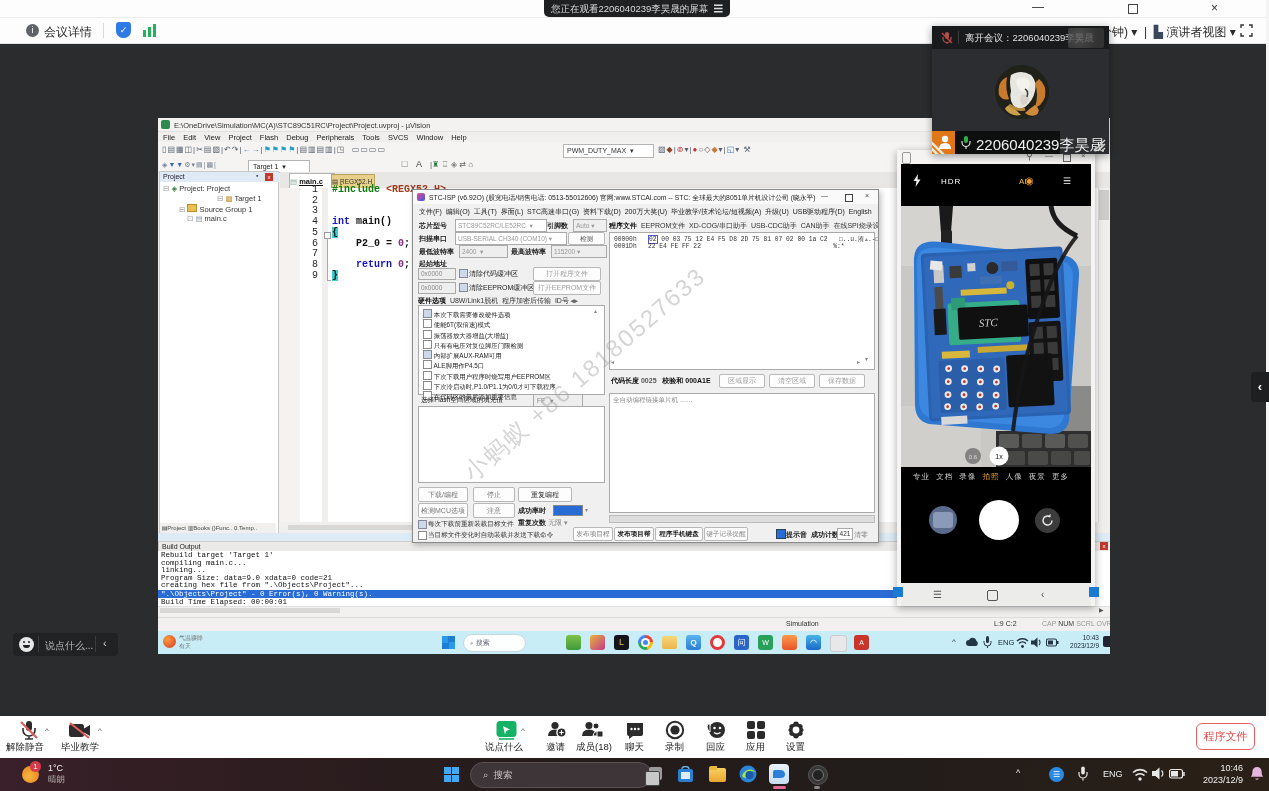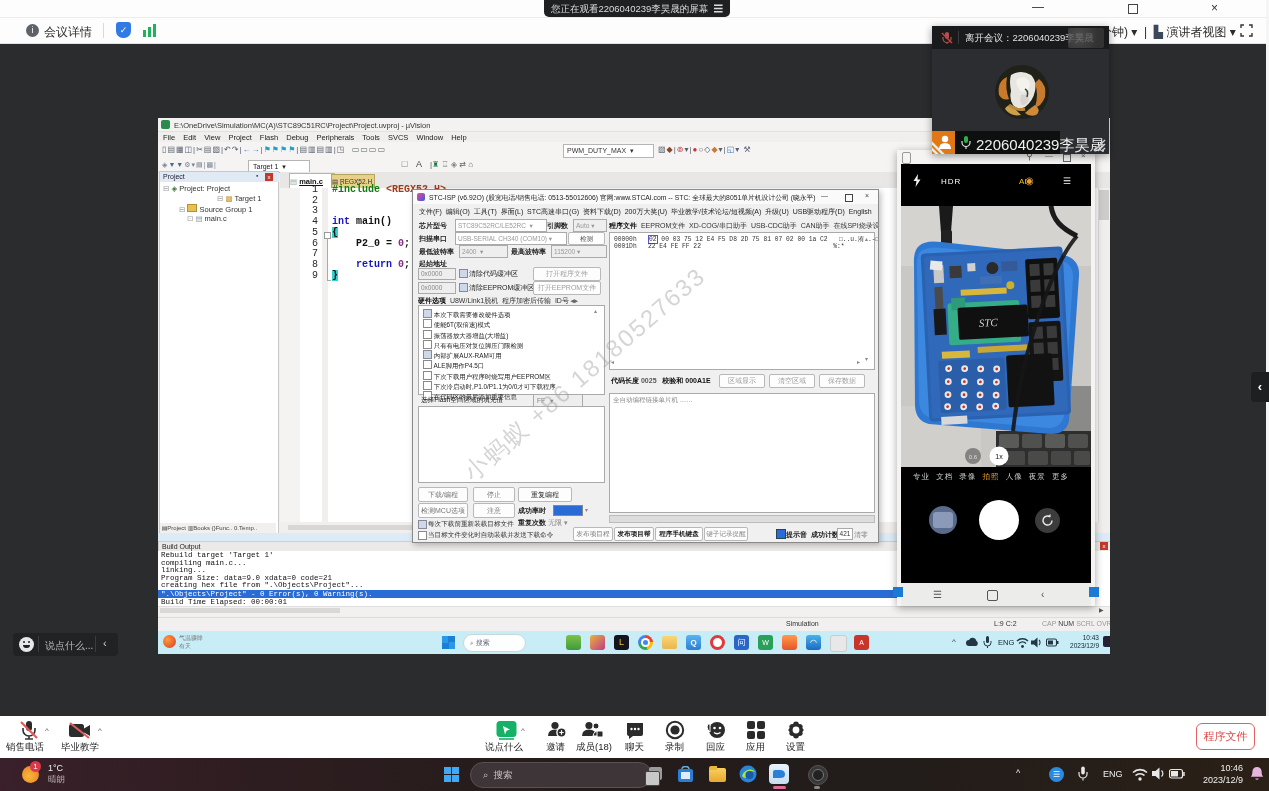--- a/index.html
+++ b/index.html
@@ -462,21 +462,21 @@
 
 <div class="abs" id="mtoolbar" style="left:0;top:716px;width:1269px;height:42px;background:#ffffff;">
 <svg class="abs" style="left:19px;top:4px;" width="20" height="20" viewBox="0 0 20 20">
  <rect x="7" y="1" width="6" height="10" rx="3" fill="#2b2b2b"></rect>
  <path d="M 4 8 v 2 a 6 6 0 0 0 12 0 V 8" stroke="#2b2b2b" stroke-width="1.6" fill="none"></path>
  <line x1="10" y1="16.5" x2="10" y2="19" stroke="#2b2b2b" stroke-width="1.6"></line>
  <path d="M 6 19 h 8" stroke="#2b2b2b" stroke-width="1.4"></path>
  <line x1="2" y1="2" x2="18" y2="18" stroke="#e05c5c" stroke-width="2.2"></line>
 </svg>
 <div class="t" style="left:45px;top:10px;font-size:8px;color:#555;">^</div>
-<div class="t" style="left:6px;top:25px;font-size:9.5px;color:#1d1d1d;">销售电话</div>
+<div class="t" style="left:6px;top:25px;font-size:9.5px;color:#1d1d1d;">解除静音</div>
 <svg class="abs" style="left:68px;top:6px;" width="24" height="17" viewBox="0 0 24 17">
  <rect x="1" y="2" width="15" height="13" rx="2.5" fill="#2b2b2b"></rect>
  <path d="M 16 6.5 L 22 3 V 14 L 16 10.5 Z" fill="#2b2b2b"></path>
  <line x1="2" y1="1" x2="21" y2="16" stroke="#e05c5c" stroke-width="2.2"></line>
 </svg>
 <div class="t" style="left:98px;top:10px;font-size:8px;color:#555;">^</div>
 <div class="t" style="left:61px;top:25px;font-size:9.5px;color:#1d1d1d;">毕业教学</div>
 <svg class="abs" style="left:496px;top:4px;" width="21" height="20" viewBox="0 0 21 20">
  <rect x="0.5" y="1" width="20" height="16" rx="3.5" fill="#15b266"></rect>
  <path d="M 7 6 L 14 9.5 L 10.5 10.8 L 9 14.5 Z" fill="#fff"></path>

